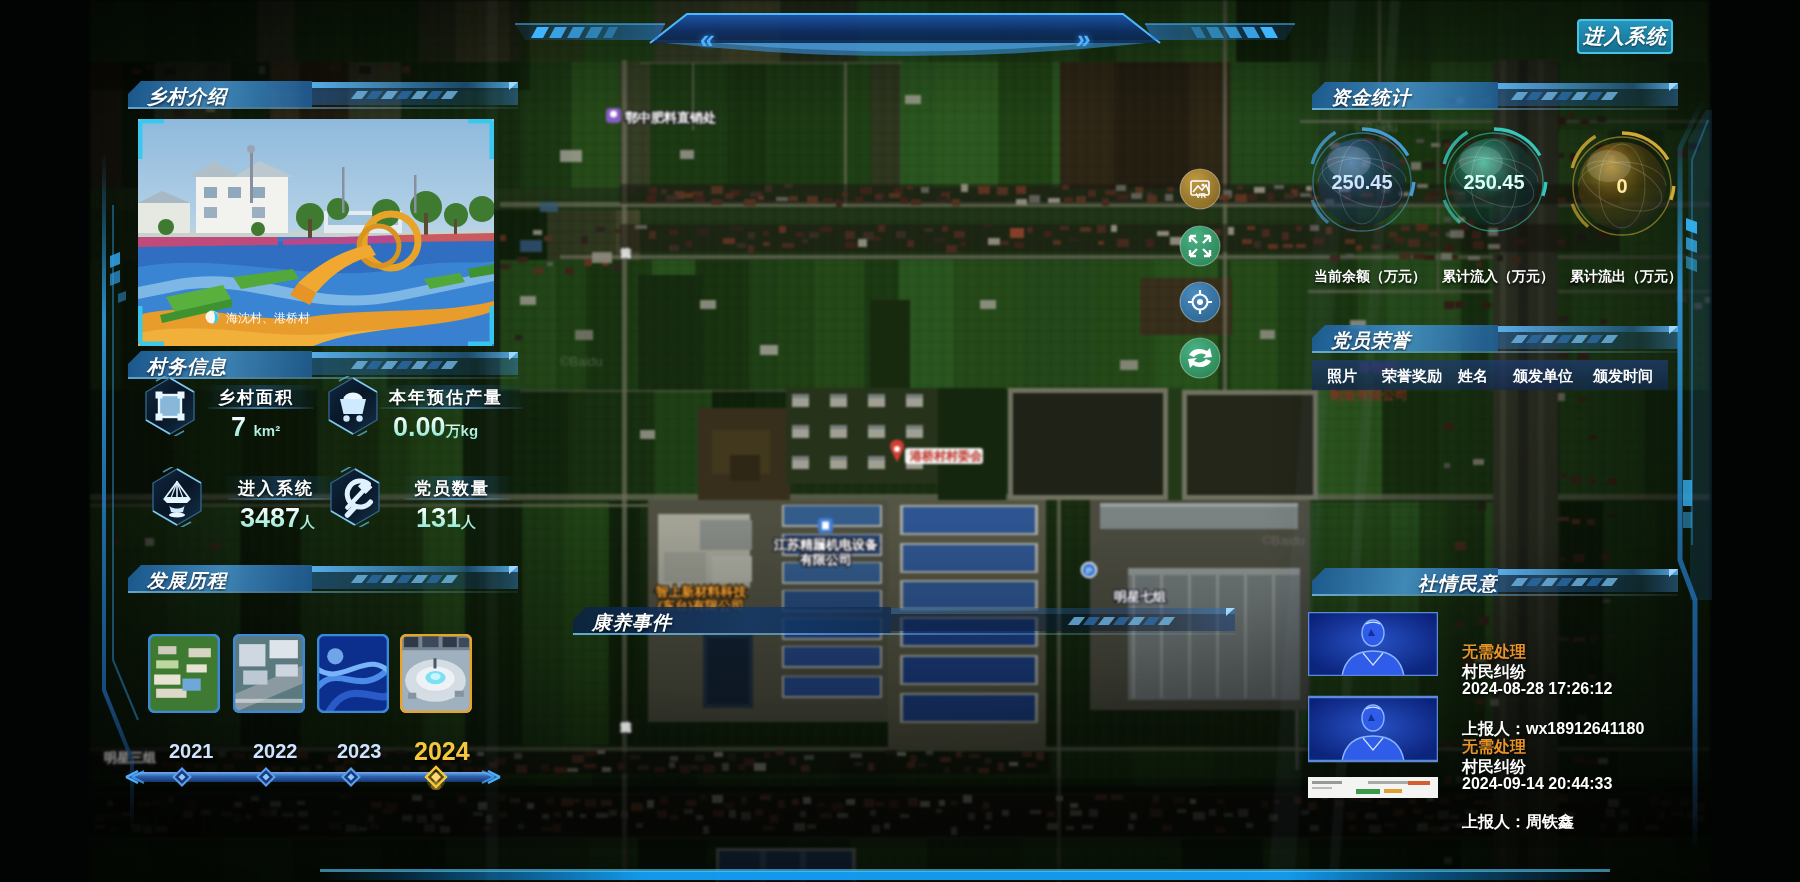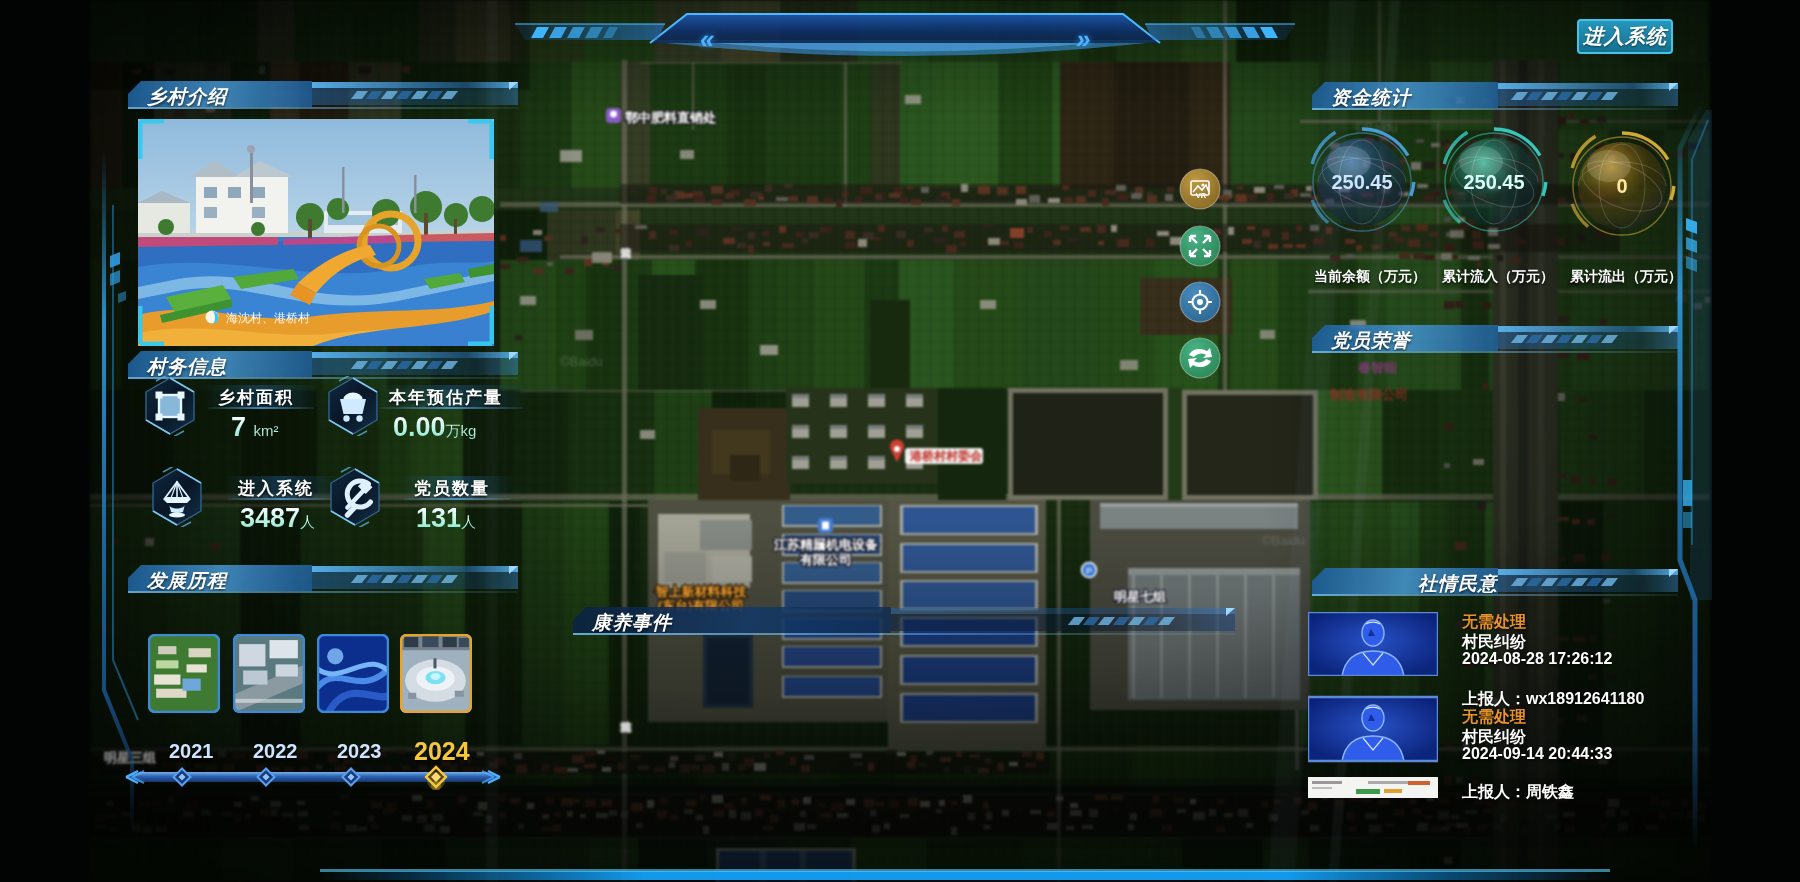--- a/index.html
+++ b/index.html
@@ -19,21 +19,21 @@
 .hdr .ul{position:absolute;top:26px;left:0;height:2px;
   background:linear-gradient(90deg,rgba(120,200,255,.8),rgba(120,200,255,.08));}
 .sl{position:absolute;width:11px;height:8px;transform:skewX(-38deg);}
 .tri{position:absolute;width:0;height:0;border-style:solid;}
 
 .slabel{position:absolute;font-weight:bold;font-size:17px;color:#fff;text-shadow:0 2px 3px rgba(0,0,0,.7);
   letter-spacing:2px;white-space:nowrap;}
 .slbar{position:absolute;height:22px;background:linear-gradient(90deg,rgba(20,60,110,0),rgba(30,90,150,.45),rgba(20,60,110,0));}
 .sval{position:absolute;font-weight:bold;font-size:27px;white-space:nowrap;
   background:linear-gradient(180deg,#f4ffff 20%,#8ee8d2 85%);-webkit-background-clip:text;background-clip:text;color:transparent;}
-.sval .un{font-size:15px;font-weight:normal;-webkit-background-clip:text;}
+.sval .un{font-size:15px;font-weight:bold;-webkit-background-clip:text;}
 
 .datebar{position:absolute;left:157px;top:40px;color:#fff;font-weight:bold;font-size:21px;letter-spacing:0px;
   text-shadow:0 2px 4px rgba(0,0,0,.8);white-space:nowrap;}
 .enter{position:absolute;left:1577px;top:19px;width:96px;height:35px;box-sizing:border-box;
   background:linear-gradient(180deg,#2596bd,#15708f);border:2px solid #45c4ea;border-radius:4px;
   color:#fff;font-weight:bold;font-size:20px;text-align:center;line-height:31px;letter-spacing:1px;
   font-style:italic;text-shadow:0 1px 2px rgba(0,0,0,.5);}
 .title-txt{position:absolute;left:740px;top:17px;width:320px;text-align:center;font-size:35px;font-weight:bold;
   letter-spacing:1px;white-space:nowrap;
   background:linear-gradient(180deg,#ffffff 25%,#e8eef8 45%,#97a6c0 75%,#c6d2e4 100%);
@@ -42,21 +42,21 @@
 .chev{position:absolute;top:24px;font-size:26px;font-weight:bold;color:#4fb2ff;font-style:italic;
   text-shadow:0 0 6px rgba(60,160,255,.8);}
 
 .glabel{position:absolute;color:#fff;font-weight:bold;font-size:14px;white-space:nowrap;text-shadow:0 2px 3px rgba(0,0,0,.8);}
 
 .thead{position:absolute;left:1312px;top:360px;width:356px;height:30px;
   background:linear-gradient(180deg,rgba(30,60,110,.78),rgba(18,40,80,.7));
   color:#fff;font-weight:bold;font-size:15px;}
 .thead span{position:absolute;top:7px;}
 
-.sitem-t{position:absolute;color:#fff;font-weight:bold;font-size:16px;white-space:nowrap;text-shadow:0 1px 3px rgba(0,0,0,.8);}
+.sitem-t{position:absolute;color:#fff;font-weight:bold;font-size:16px;white-space:nowrap;text-shadow:0 1px 3px rgba(0,0,0,.8);margin-top:30px;}
 .orange{color:#e8922a;}
 
 .yr{position:absolute;color:#cfe4ff;font-weight:bold;font-size:20px;text-shadow:0 2px 3px rgba(0,0,0,.7);}
 .yr.cur{color:#f5c83c;font-size:25px;}
 </style></head><body>
 <div id="stage">
     <svg id="map" xmlns="http://www.w3.org/2000/svg" width="1620" height="882" viewBox="0 0 1620 882" style="position:absolute;left:90px;top:0;filter:blur(0.9px) saturate(0.9)">
       <defs>
 <linearGradient id="gbase" x1="0" y1="0" x2="0" y2="1">
 <stop offset="0" stop-color="#2a451c"></stop>
@@ -1653,20 +1653,27 @@
       <div class="sl" style="left:202px;top:10px;background:#6fb6e6;opacity:.8;"></div>
       <div class="sl" style="left:217px;top:10px;background:#2a6ba6;opacity:.8;"></div>
       <div class="sl" style="left:232px;top:10px;background:#6fb6e6;opacity:.8;"></div>
       <div class="sl" style="left:247px;top:10px;background:#2a6ba6;opacity:.8;"></div>
       <div class="sl" style="left:262px;top:10px;background:#6fb6e6;opacity:.8;"></div>
       <div class="sl" style="left:277px;top:10px;background:#2a6ba6;opacity:.8;"></div>
       <div class="sl" style="left:292px;top:10px;background:#6fb6e6;opacity:.8;"></div>
       <div class="tri" style="left:357px;top:1px;border-width:0 0 8px 9px;border-color:transparent transparent transparent #9fd8ff;"></div>
       <div class="ul" style="width:366px;"></div>
     </div>
+    <div class="thead">
+<span style="left:15px;">照片</span>
+<span style="left:70px;">荣誉奖励</span>
+<span style="left:146px;">姓名</span>
+<span style="left:201px;">颁发单位</span>
+<span style="left:281px;">颁发时间</span>
+</div>
     <div class="hdr" style="left:1312px;top:568px;width:366px;">
       <div class="blk" style="width:186px;text-align:right;">
         <span>社情民意</span>
       </div>
       <div class="top" style="left:186px;width:180px;"></div>
       <div class="bnd" style="left:186px;width:180px;"></div>
       <div class="sl" style="left:202px;top:10px;background:#6fb6e6;opacity:.8;"></div>
       <div class="sl" style="left:217px;top:10px;background:#2a6ba6;opacity:.8;"></div>
       <div class="sl" style="left:232px;top:10px;background:#6fb6e6;opacity:.8;"></div>
       <div class="sl" style="left:247px;top:10px;background:#2a6ba6;opacity:.8;"></div>

